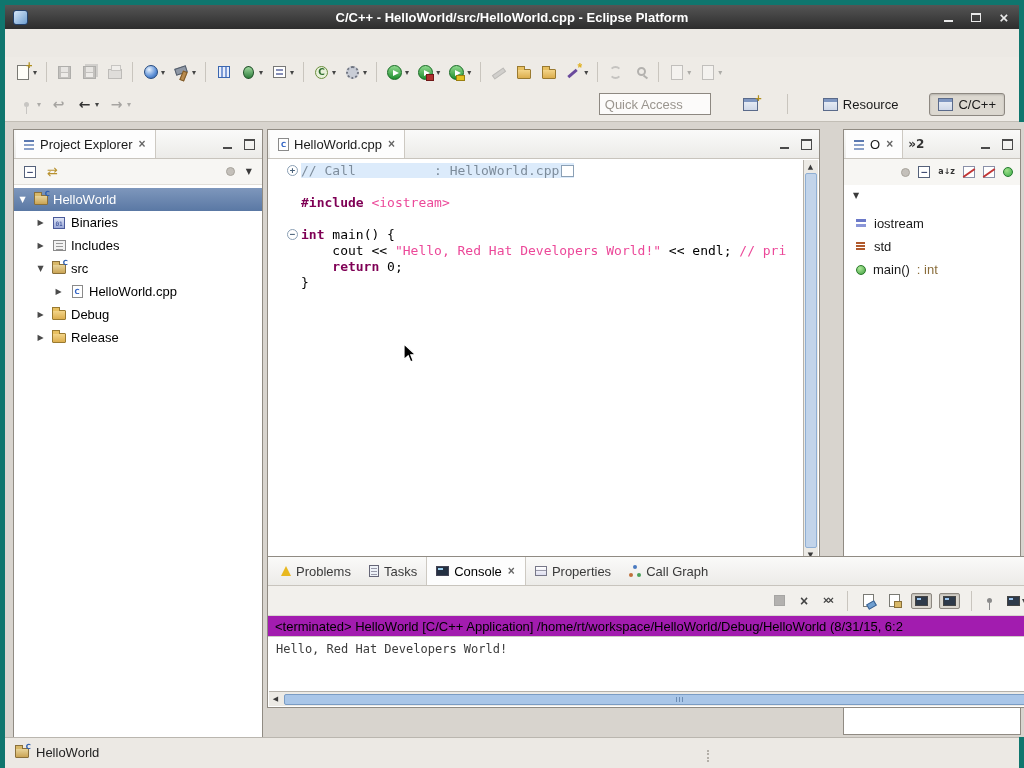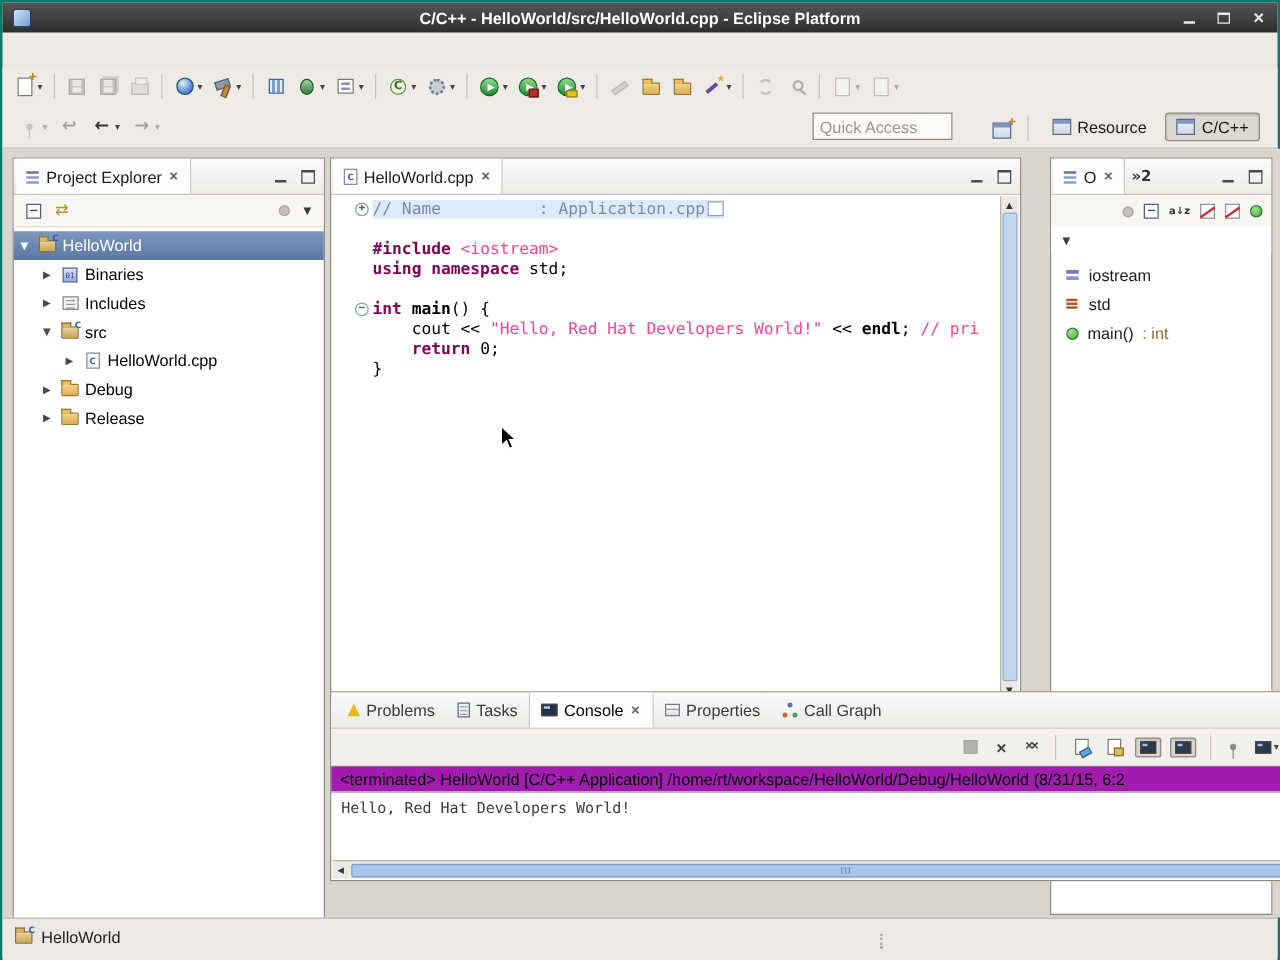--- a/index.html
+++ b/index.html
@@ -1,18 +1,18 @@
 <!DOCTYPE html>
 <html><head>
 <meta charset="utf-8">
 <style>
   *{margin:0;padding:0;box-sizing:border-box}
   html,body{width:1024px;height:768px}
   body{font-family:"Liberation Sans",sans-serif;font-size:13px;color:#1a1a1a;background:#ece9e4;position:relative;overflow:hidden}
-  .win{position:absolute;inset:0;border:2px solid #0f766e}
+  .win{position:absolute;inset:0;border:5px solid #0f766e}
   .gl{font-family:"DejaVu Sans",sans-serif}
 
   
   .titlebar{position:absolute;left:0;top:0;width:100%;height:24px;background:linear-gradient(#555,#2d2d2d);display:flex;align-items:center;padding:0 8px}
   .title-icon{width:15px;height:15px;border-radius:3px;background:linear-gradient(135deg,#d6e6f8,#6f9fd0);border:1px solid #24416b;z-index:2}
   .title-text{position:absolute;left:0;right:0;text-align:center;color:#fff;font-weight:bold;font-size:13px}
   .win-controls{margin-left:auto;display:flex;gap:14px;z-index:2;align-items:center}
   .wc{width:14px;height:14px;display:flex;align-items:center;justify-content:center}
   .wc-min{width:9px;height:2px;background:#e9e9e9;margin-top:8px}
   .wc-max{width:10px;height:9px;border:1px solid #e9e9e9;border-top-width:2px}
@@ -65,21 +65,21 @@
   .ic-sync{width:13px;height:13px;border-radius:50%;border:2px solid #7a8494;border-left-color:transparent;border-right-color:transparent}
   .ic-search{width:9px;height:9px;border:2px solid #555;border-radius:50%;position:relative;margin:-2px -2px 0 0}
   .ic-search::after{content:"";position:absolute;right:-4px;bottom:-4px;width:5px;height:2px;background:#555;transform:rotate(40deg)}
   .ic-pin{width:5px;height:5px;border-radius:50%;background:#8a8a8a;position:relative}
   .ic-pin::after{content:"";position:absolute;left:2px;top:5px;width:1px;height:7px;background:#8a8a8a}
   .arrow-glyph{font-family:"DejaVu Sans",sans-serif;font-size:14px;font-weight:bold;color:#333;line-height:1}
 
   
   .qa-input{width:112px;height:22px;border:1px solid #8d8881;background:#fcfbfa;font-family:"Liberation Sans",sans-serif;font-size:13px;padding:0 5px;color:#333;margin-left:auto}
   .qa-input::placeholder{color:#9a958e}
-  .persp-area{display:flex;align-items:flex-end;gap:6px;margin-left:26px;margin-right:4px}
+  .persp-area{display:flex;align-items:center;gap:22px;margin-left:26px;margin-right:4px}
   .persp{display:flex;align-items:center;gap:5px;padding:3px 8px;border-radius:3px;font-size:13px;border:1px solid transparent}
   .persp.active{background:#dcd8d0;border:1px solid #8d8881;box-shadow:inset 0 1px 2px rgba(0,0,0,.18)}
   .persp-icon{width:15px;height:13px;border:1px solid #5a6a8a;background:linear-gradient(#eef2f8,#cfd8e8);position:relative;flex:none}
   .persp-icon::before{content:"";position:absolute;left:0;top:0;right:0;height:3px;background:#7e96c0}
   .persp-icon.plus::after{content:"+";position:absolute;right:-5px;top:-7px;color:#b08f1f;font-weight:bold;font-size:11px}
 
   
   .workspace{position:absolute;top:117px;left:0;width:1024px;height:615px;background:#d8d4ce}
   .panel{position:absolute;background:#fff;border:1px solid #908b83}
   .explorer{left:8px;top:7px;width:250px;height:610px}
@@ -131,21 +131,21 @@
   .fm.plus::before{content:"+"}
   .fm.minus::before{content:"−"}
   .line-text{white-space:pre}
   .hl{background:#dcebfb}
   .fbox{display:inline-block;width:13px;height:12px;border:1px solid #8ba0b5;background:#fff;margin-left:2px;vertical-align:-2px}
   .tk{color:#000}
   .k{color:#7f0055;font-weight:bold}
   .s{color:#ec4899}
   .c{color:#ec4899}
   .cd{color:#7d8c9b}
-  .b{color:#000;font-weight:bold}
+  .b{color:#000;font-weight:normal}
 
   
   .sar{width:13px;height:13px;display:flex;align-items:center;justify-content:center;font-size:7px;color:#3a3a3a;font-family:"DejaVu Sans",sans-serif;flex:none}
   .evsb{position:absolute;right:1px;top:30px;bottom:17px;width:15px;background:#eceae5;border-left:1px solid #b5b1aa}
   .evsb .sar.up{position:absolute;top:0;left:0}
   .evsb .sar.down{position:absolute;bottom:0;left:0}
   .evsb .thumb{position:absolute;left:1px;right:1px;top:13px;bottom:13px;background:#c2d4ea;border:1px solid #8fafd4;border-radius:2px}
   .ehsb{position:absolute;left:1px;bottom:1px;right:17px;height:15px;background:#eceae5;border-top:1px solid #b5b1aa;display:flex;align-items:center}
   .ehsb .thumb{width:366px;height:11px;margin-left:2px;background:#a9c6e8;border:1px solid #7a9cc4;border-radius:2px;position:relative}
   .ehsb .thumb::after{content:"";position:absolute;left:50%;top:2px;width:1px;height:5px;background:#6b8cb4;box-shadow:-3px 0 0 #6b8cb4,3px 0 0 #6b8cb4}
@@ -506,33 +506,29 @@
         <span class="head-controls">
           <span class="hc-min"></span>
           <span class="hc-max"></span>
         </span>
       </div>
       <div class="editor-body code">
         <div class="code-line">
           <span class="gutter">
               <span class="fm plus"></span>
             </span>
-          <span class="line-text"><span class="hl"><span class="tk cd">// Name          : Application.cpp</span><span class="fbox"></span></span></span>
+          <span class="line-text"><span class="hl"><span class="tk cd">// Call          : HelloWorld.cpp</span><span class="fbox"></span></span></span>
         </div>
         <div class="code-line">
             <span class="gutter"></span>
             <span class="line-text"></span>
           </div>
         <div class="code-line">
           <span class="gutter"></span>
           <span class="line-text"><span class="k">#include </span><span class="s">&lt;iostream&gt;</span></span>
-        </div>
-        <div class="code-line">
-          <span class="gutter"></span>
-          <span class="line-text"><span class="k">using namespace</span><span class="tk"> std;</span></span>
         </div>
         <div class="code-line">
             <span class="gutter"></span>
             <span class="line-text"></span>
           </div>
         <div class="code-line">
           <span class="gutter">
               <span class="fm minus"></span>
             </span>
           <span class="line-text"><span class="k">int </span><span class="b">main</span><span class="tk">() {</span></span>

